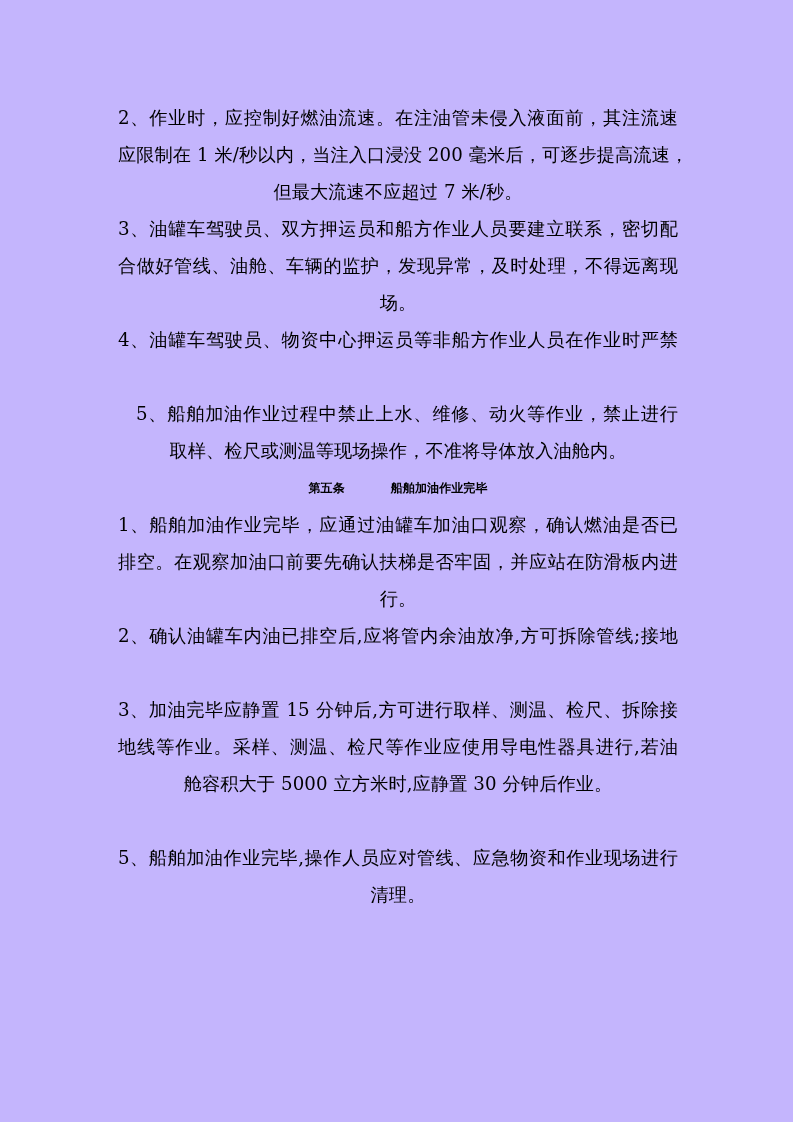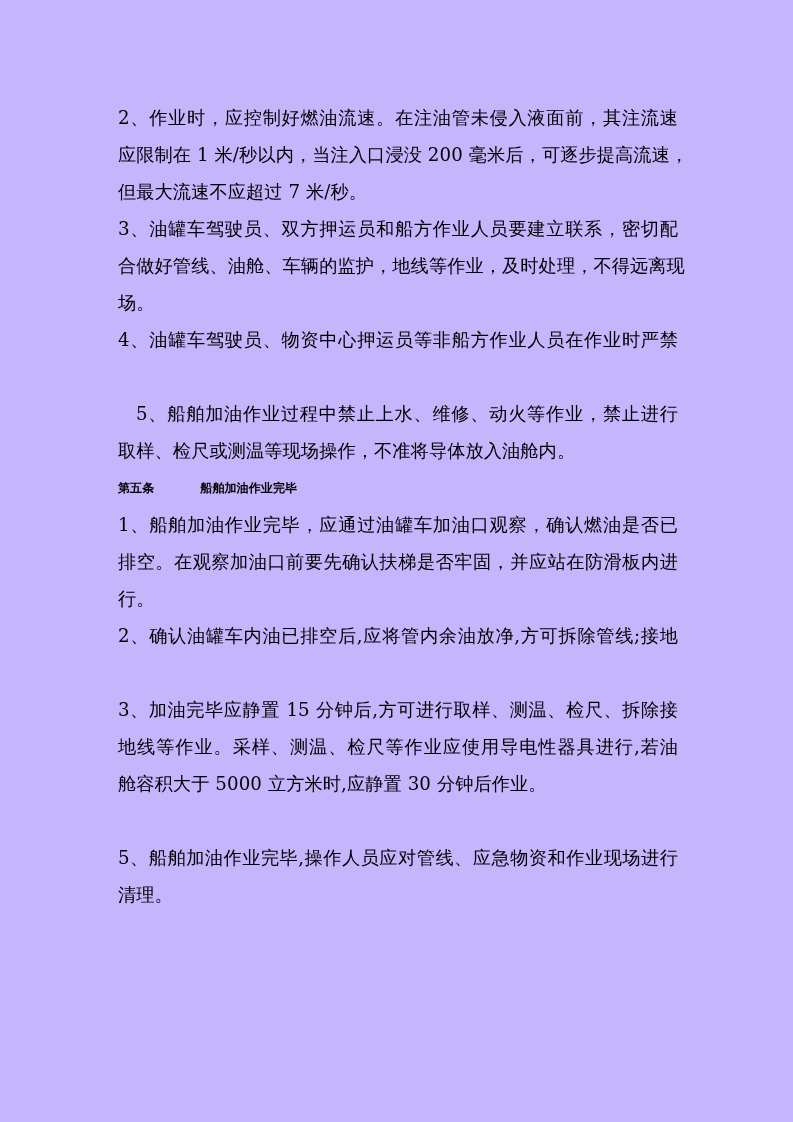--- a/index.html
+++ b/index.html
@@ -25,20 +25,21 @@
     }
     .line {
       position: absolute;
       left: 118px;
       width: 560px;
       font-size: 18.2px;
       line-height: 22px;
       height: 22px;
       white-space: nowrap;
       letter-spacing: 0.1px;
+      text-align: center;
     }
     .line.justify {
       text-align: justify;
       text-align-last: justify;
     }
     .line.indent {
       left: 136px;
       width: 542px;
     }
     .heading {
@@ -54,21 +55,21 @@
 </head>
 <body>
 
 <div class="page">
 
   <div class="line justify" style="top:107px">2、作业时，应控制好燃油流速。在注油管未侵入液面前，其注流速</div>
   <div class="line justify" style="top:144px">应限制在 1 米/秒以内，当注入口浸没 200 毫米后，可逐步提高流速，</div>
   <div class="line" style="top:181px">但最大流速不应超过 7 米/秒。</div>
 
   <div class="line justify" style="top:218px">3、油罐车驾驶员、双方押运员和船方作业人员要建立联系，密切配</div>
-  <div class="line justify" style="top:255px">合做好管线、油舱、车辆的监护，地线等作业，及时处理，不得远离现</div>
+  <div class="line justify" style="top:255px">合做好管线、油舱、车辆的监护，发现异常，及时处理，不得远离现</div>
   <div class="line" style="top:292px">场。</div>
 
   <div class="line justify" style="top:329px">4、油罐车驾驶员、物资中心押运员等非船方作业人员在作业时严禁</div>
 
   <div class="line justify indent" style="top:403px">5、船舶加油作业过程中禁止上水、维修、动火等作业，禁止进行</div>
   <div class="line" style="top:440px">取样、检尺或测温等现场操作，不准将导体放入油舱内。</div>
 
   <div class="line heading" style="top:477px">
     <span>第五条</span><span class="gap"></span><span>船舶加油作业完毕</span>
   </div>

